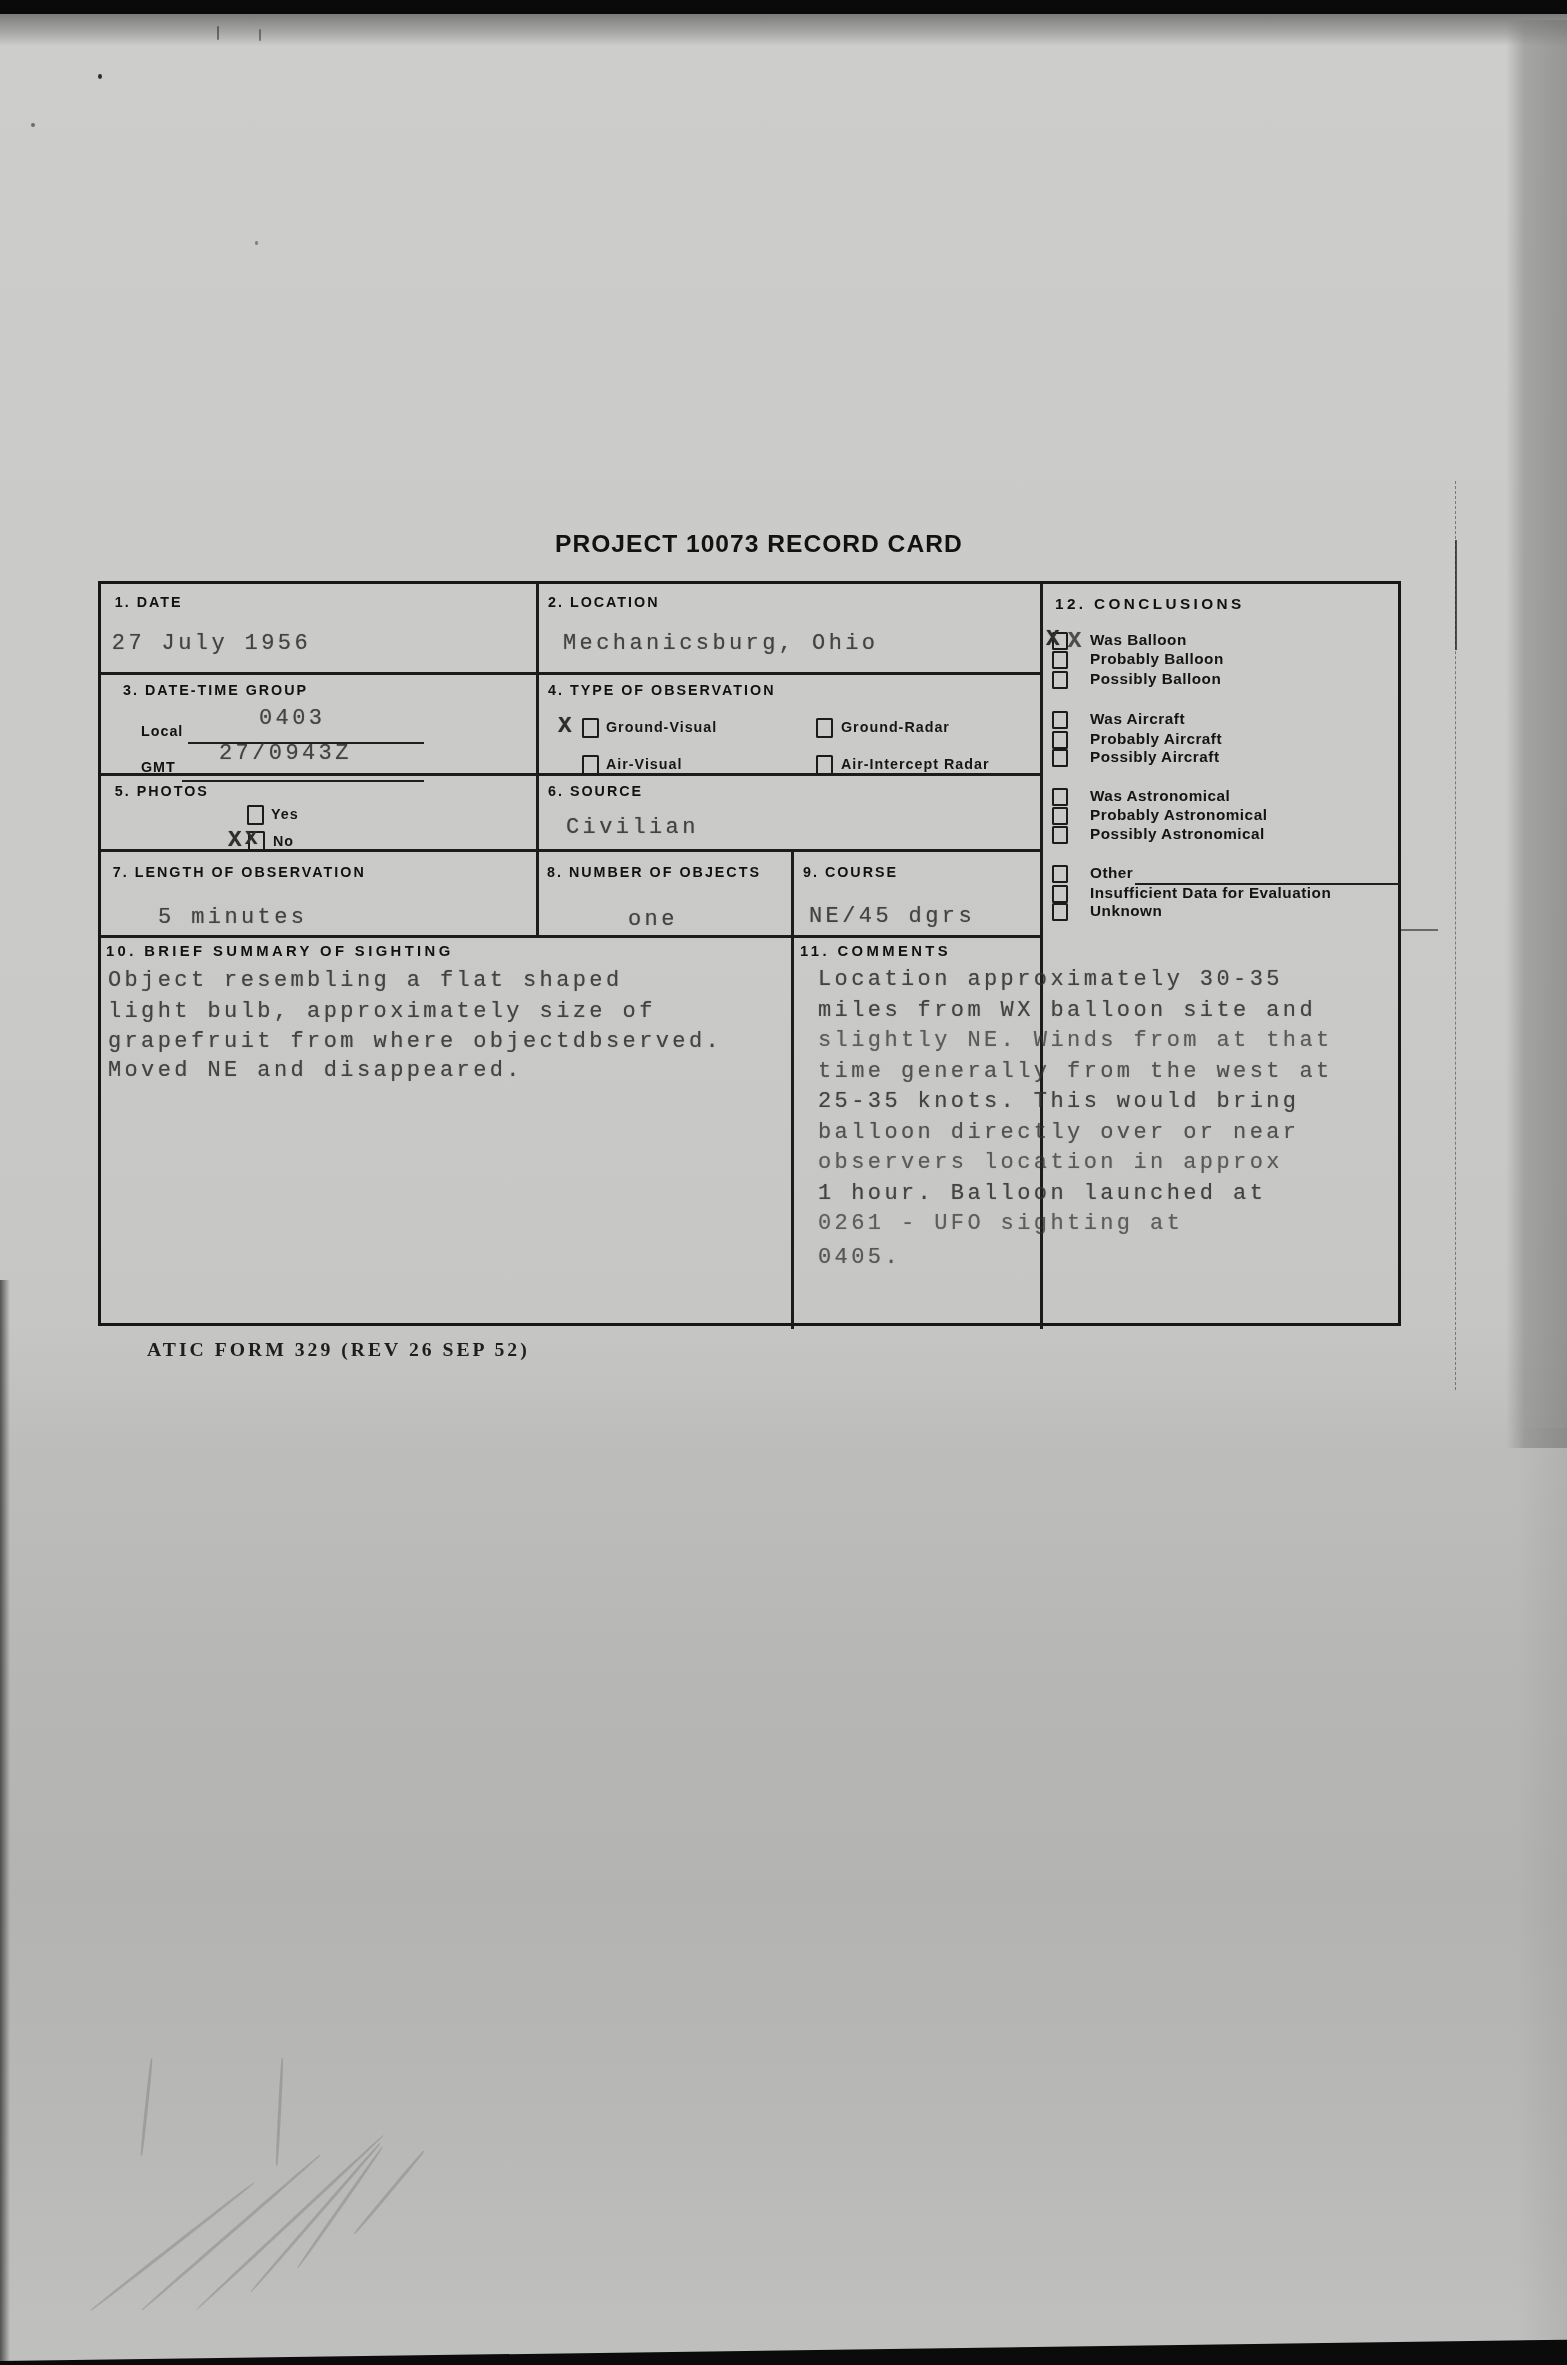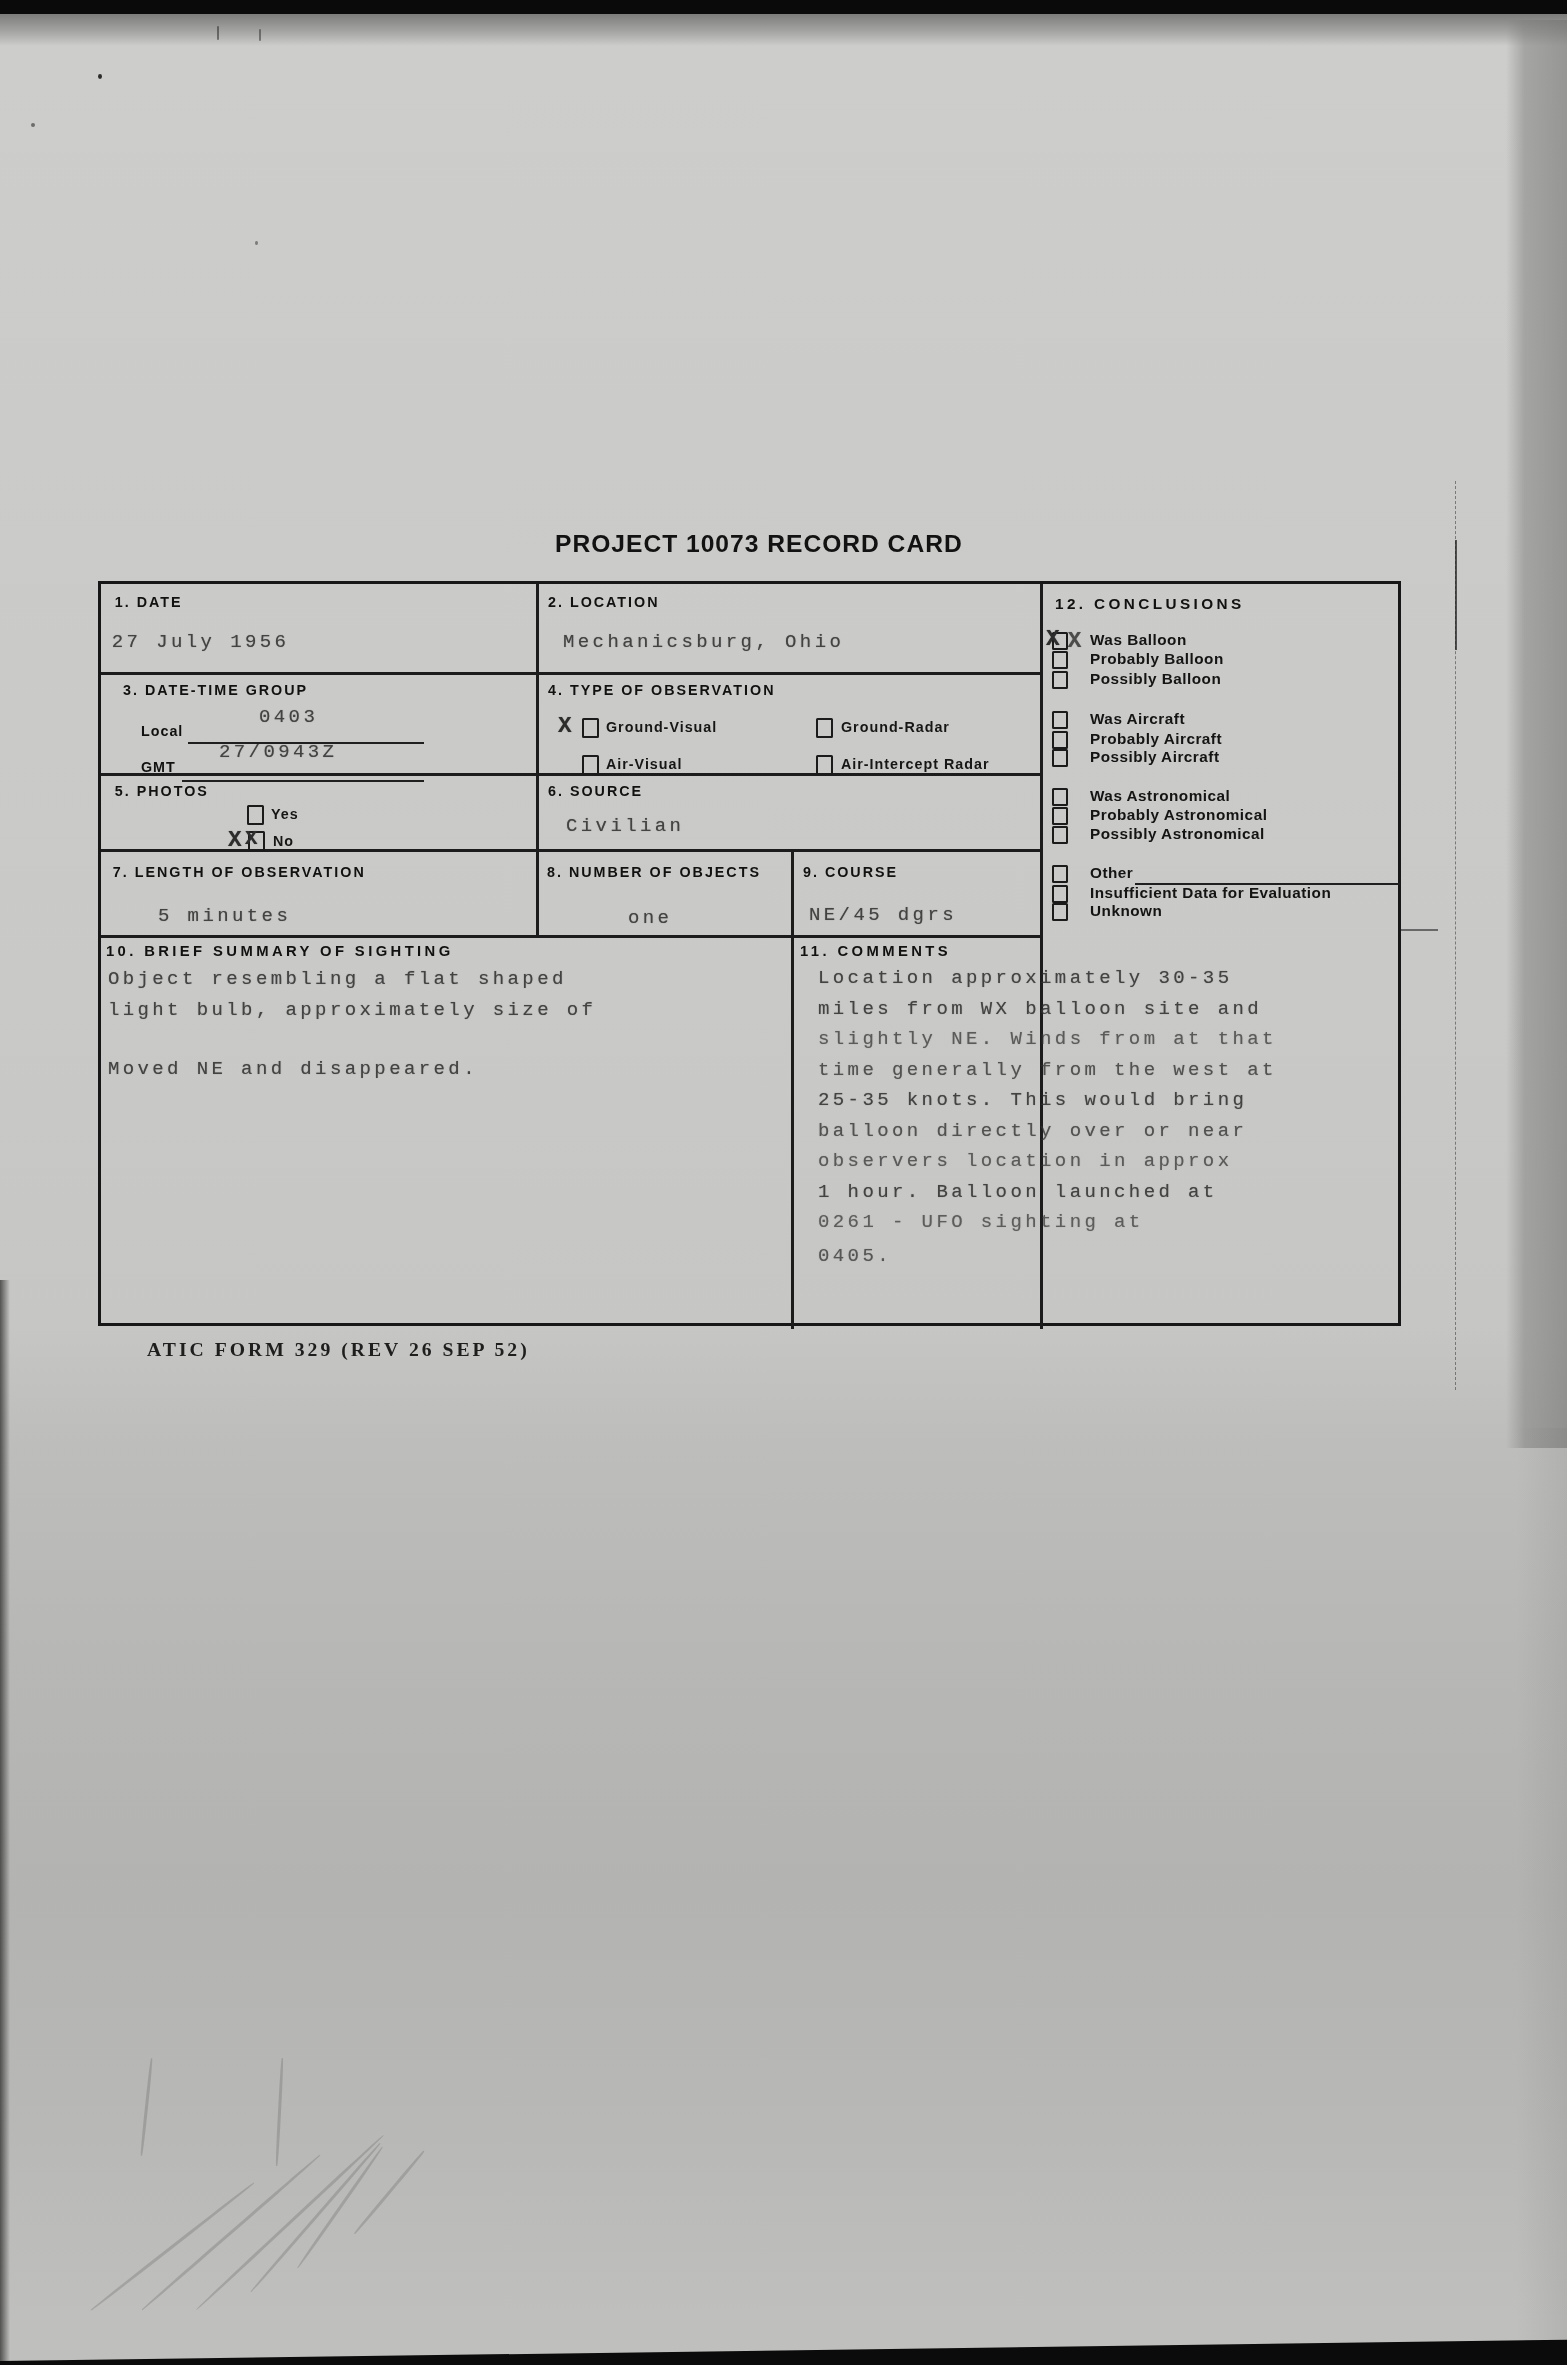--- a/index.html
+++ b/index.html
@@ -22,21 +22,21 @@
     letter-spacing:1px;color:#121212;white-space:nowrap;}
   .card{position:absolute;left:98px;top:581px;width:1303px;height:745px;
     border:3.4px solid #171717;box-sizing:border-box;text-align:center;}
   .hline,.vline,.ul{position:absolute;background:#1c1c1c;}
   .hline{height:2.5px;}
   .vline{width:2.5px;}
   .ul{height:0;background:none;border-bottom:2.5px solid #1f1f1f;}
   .lbl{position:absolute;font-size:14.3px;font-weight:700;letter-spacing:2px;color:#111;white-space:nowrap;}
   .lblw{letter-spacing:3.4px;}
   .clabel-opt{position:absolute;font-size:14.3px;font-weight:700;letter-spacing:1px;color:#161616;white-space:nowrap;}
-  .tw{position:absolute;font-family:"Liberation Mono","DejaVu Sans Mono",monospace;font-size:19px;
+  .tw{position:absolute;font-family:"Liberation Mono","DejaVu Sans Mono",monospace;font-size:22px;
     letter-spacing:3.4px;color:#313131;white-space:nowrap;opacity:.88;text-shadow:0 0 1px rgba(45,45,45,.55);}
   .cbox{position:absolute;width:12.8px;height:15.8px;border:2.5px solid #1b1b1b;border-radius:1.5px;box-sizing:content-box;}
   .xm{position:absolute;font-family:"Liberation Mono","DejaVu Sans Mono",monospace;font-size:22.7px;
     font-weight:700;color:#2d2d2d;text-shadow:0 0 1px rgba(45,45,45,.6);}
   .citem{position:absolute;left:951px;height:19.7px;}
   .citem .cbox{left:0;top:1px;width:11.8px;height:13.8px;}
   .citem .clab{position:absolute;left:38px;top:0;font-size:15.3px;font-weight:700;letter-spacing:0.5px;color:#141414;white-space:nowrap;}
   .footer{position:absolute;left:147px;top:1338px;font-family:"Liberation Serif",serif;font-weight:700;
     font-size:19.7px;letter-spacing:3px;color:#1e1e1e;white-space:nowrap;}
   .crease{position:absolute;left:1455px;top:481px;height:909px;width:0;border-left:1.5px dashed rgba(40,40,40,.5);}
@@ -126,20 +126,21 @@
     <div class="lbl" style="left:11.8px;top:280px">7. LENGTH OF OBSERVATION</div>
     <div class="tw" style="left:57px;top:321px">5 minutes</div>
     <div class="lbl" style="left:446px;top:280px">8. NUMBER OF OBJECTS</div>
     <div class="tw" style="left:527px;top:323px">one</div>
     <div class="lbl" style="left:702px;top:280px">9. COURSE</div>
     <div class="tw" style="left:708px;top:320px">NE/45 dgrs</div>
 
     <div class="lbl lblw" style="left:4.9px;top:359px;font-size:14.8px">10. BRIEF SUMMARY OF SIGHTING</div>
     <div class="tw" style="left:6.9px;top:384px">Object resembling a flat shaped</div>
     <div class="tw" style="left:6.9px;top:415px">light bulb, approximately size of</div>
+    <div class="tw" style="left:6.9px;top:445px">grapefruit from where objectdbserved.</div>
     <div class="tw" style="left:6.9px;top:474px">Moved NE and disappeared.</div>
 
     <div class="lbl lblw" style="left:699px;top:359px;font-size:14.8px">11. COMMENTS</div>
     <div class="tw" style="left:717px;top:383px">Location approximately 30-35</div>
     <div class="tw" style="left:717px;top:414px">miles from WX balloon site and</div>
     <div class="tw" style="left:717px;top:444px;opacity:.72">slightly NE. Winds from at that</div>
     <div class="tw" style="left:717px;top:475px;opacity:.78">time generally from the west at</div>
     <div class="tw" style="left:717px;top:505px">25-35 knots. This would bring</div>
     <div class="tw" style="left:717px;top:536px;opacity:.78">balloon directly over or near</div>
     <div class="tw" style="left:717px;top:566px;opacity:.72">observers location in approx</div>

